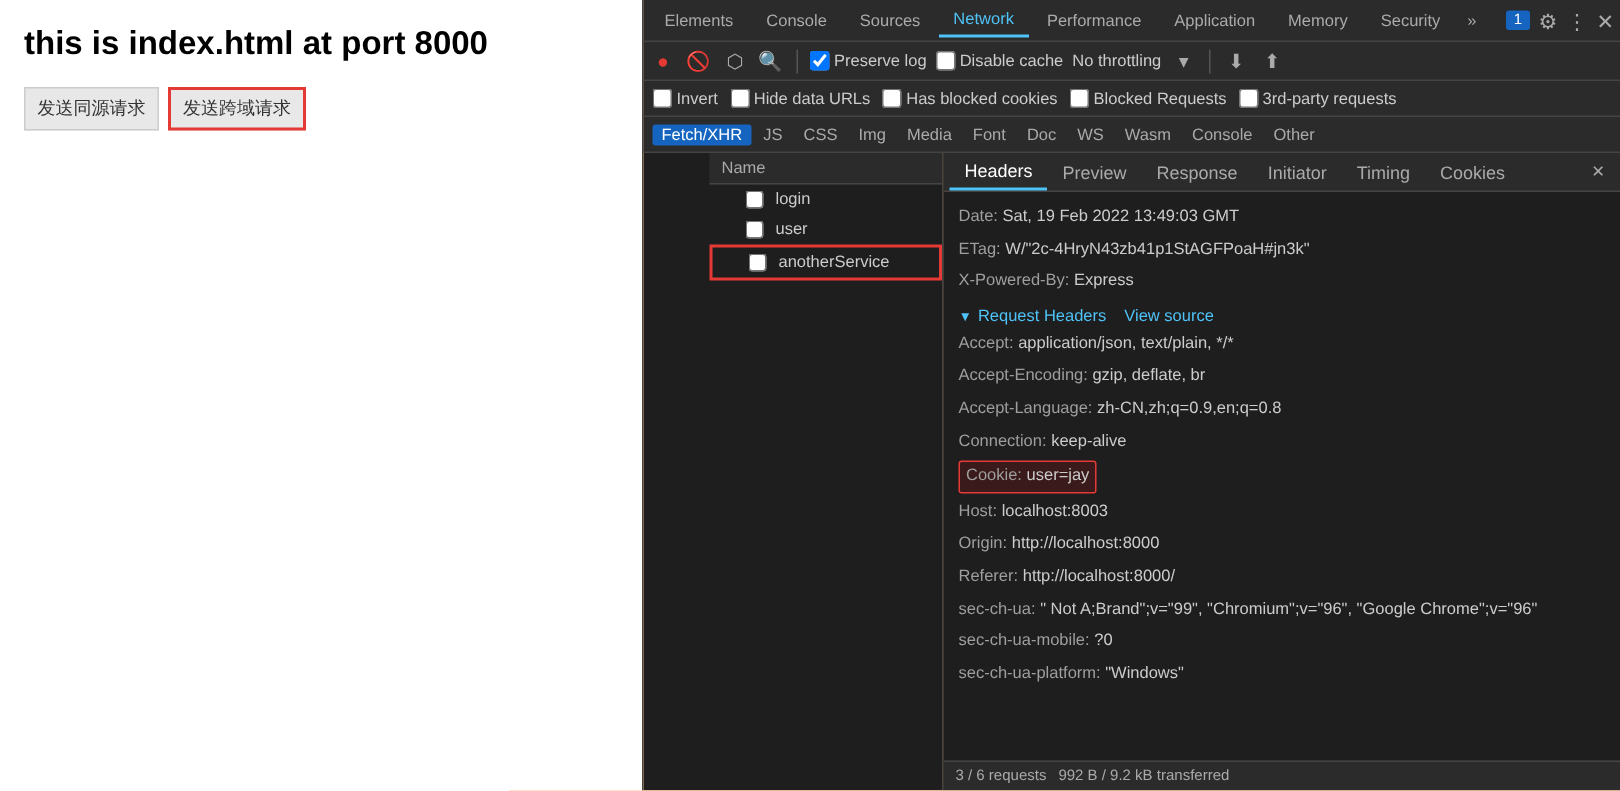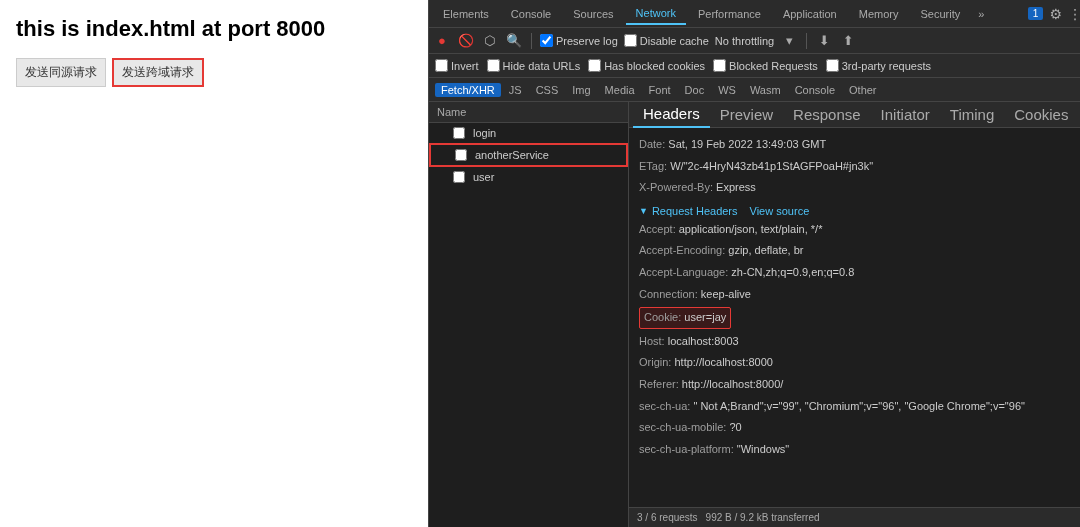--- a/index.html
+++ b/index.html
@@ -197,20 +197,21 @@
     }
 
     
     #network-list {
       width: 200px;
       border-right: 1px solid #444;
       display: flex;
       flex-direction: column;
       background: #1e1e1e;
       flex-shrink: 0;
+      padding-left: 44px;
     }
     #network-list-header {
       padding: 4px 8px;
       color: #aaa;
       font-size: 11px;
       border-bottom: 1px solid #444;
       background: #2b2b2b;
     }
     .network-item {
       padding: 4px 8px 4px 24px;
@@ -241,21 +242,21 @@
       align-items: center;
       background: #2b2b2b;
       border-bottom: 1px solid #444;
       height: 26px;
       padding: 0 4px;
     }
     .detail-tab {
       padding: 4px 10px;
       color: #aaa;
       cursor: pointer;
-      font-size: 15px;
+      font-size: 12px;
     }
     .detail-tab.active {
       color: #fff;
       border-bottom: 2px solid #4fc3f7;
     }
     .detail-close {
       margin-left: auto;
       color: #aaa;
       cursor: pointer;
       padding: 0 6px;
@@ -404,27 +405,27 @@
 
 
   <div id="main-content">
 
     <div id="network-list">
       <div id="network-list-header">Name</div>
       <div class="network-item">
         <input type="checkbox" class="net-checkbox" style="">
         <span>login</span>
       </div>
+      <div class="network-item">
+        <input type="checkbox" class="net-checkbox" style="">
+        <span>user</span>
+      </div>
       <div class="network-item highlighted">
         <input type="checkbox" class="net-checkbox" style="">
         <span>anotherService</span>
-      </div>
-      <div class="network-item">
-        <input type="checkbox" class="net-checkbox" style="">
-        <span>user</span>
       </div>
     </div>
 
     <div id="detail-panel">
       <div id="detail-tabs">
         <div class="detail-tab active">Headers</div>
         <div class="detail-tab">Preview</div>
         <div class="detail-tab">Response</div>
         <div class="detail-tab">Initiator</div>
         <div class="detail-tab">Timing</div>

